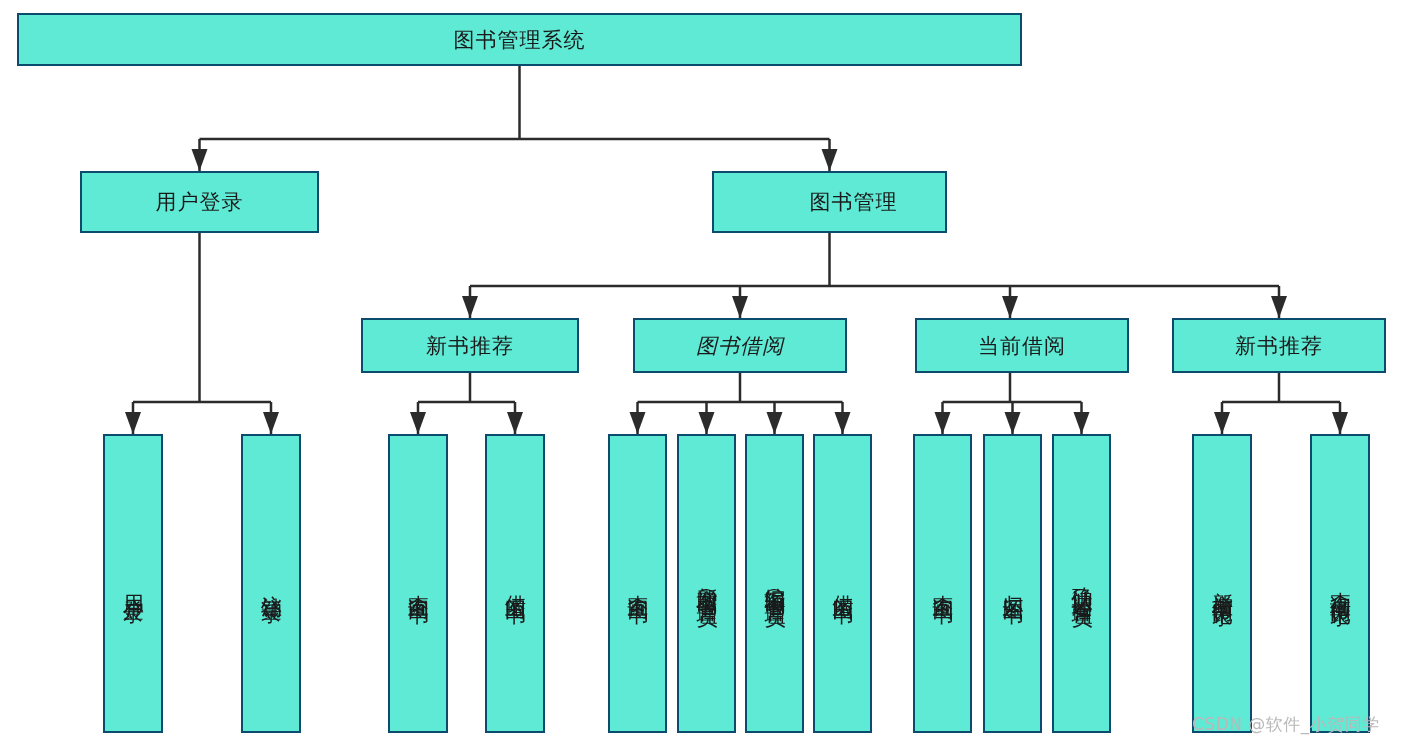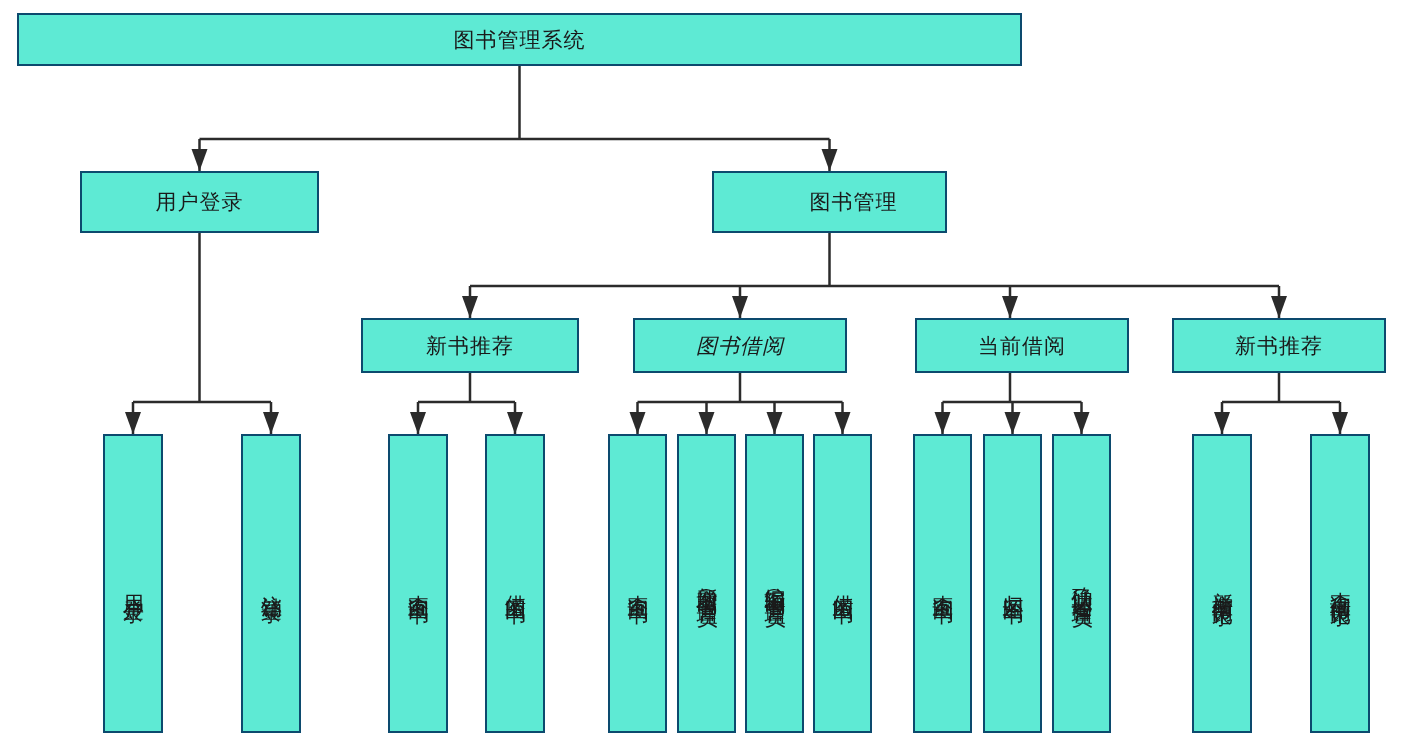--- a/index.html
+++ b/index.html
@@ -175,13 +175,14 @@
       <div class="node v" style="left: 1052px; top: 434px; width: 59px; height: 299px;">
         <span class="vtext">确认归还（管理员）</span>
       </div>
       <div class="node v" style="left: 1192px; top: 434px; width: 60px; height: 299px;">
         <span class="vtext">新增借阅记录</span>
       </div>
       <div class="node v" style="left: 1310px; top: 434px; width: 60px; height: 299px;">
         <span class="vtext">查询借阅记录</span>
       </div>
     </div>
+  <div class="watermark" style="left:1192px; top:713px;">CSDN @软件_小贺同学</div>
 </div>
 
 </body></html>

